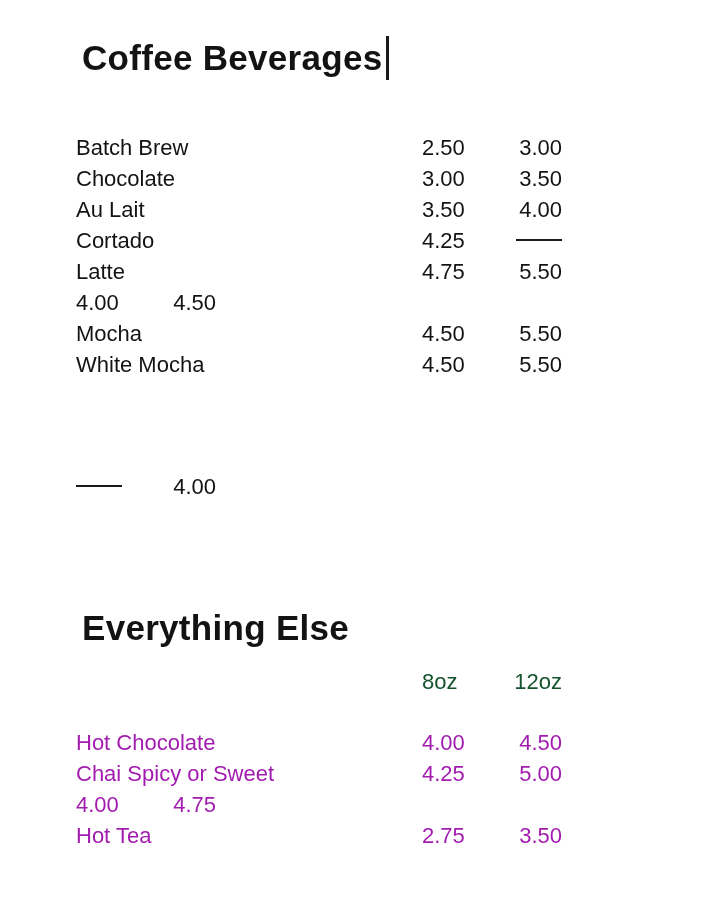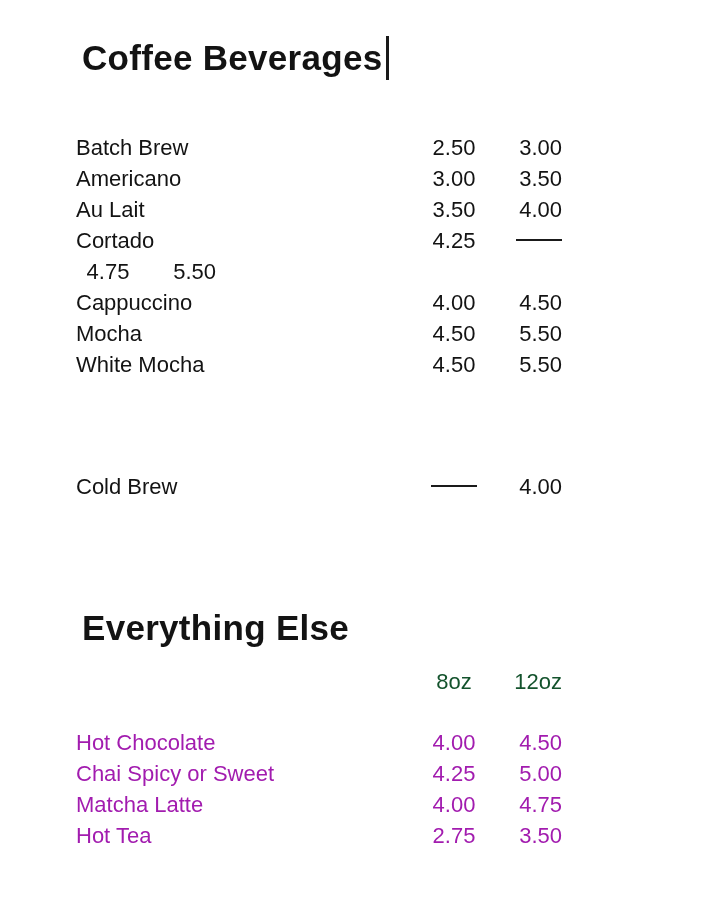--- a/index.html
+++ b/index.html
@@ -47,21 +47,21 @@
   .block-sizes    { top: 666px; }
   .block-else     { top: 727px; }
   .row {
     display: flex;
     align-items: baseline;
     line-height: 31px;
     font-size: 22px;
     white-space: nowrap;
   }
   .row .name { flex: 1; text-align: left; }
-  .row .p1   { width: 64px; text-align: center; }
+  .row .p1   { width: 64px; text-align: left; }
   .row .p2   { width: 76px; text-align: right; }
   .dark-text .row { color: #131313; }
   .gray-text .row { color: #a21caf; }
   .size-header-row { font-size: 22px; color: #14532d; }
   .dash {
     display: inline-block;
     width: 46px;
     height: 2.5px;
     background: #1a1a1a;
     vertical-align: middle;
@@ -78,58 +78,57 @@
       <span class="caret"></span>
   </div>
 
   <div class="menu-block block-coffee dark-text">
     <div class="row">
       <span class="name">Batch Brew</span>
       <span class="p1">2.50</span>
       <span class="p2">3.00</span>
     </div>
     <div class="row">
-      <span class="name">Americano</span>
+      <span class="name">Chocolate</span>
       <span class="p1">3.00</span>
       <span class="p2">3.50</span>
     </div>
     <div class="row">
       <span class="name">Au Lait</span>
       <span class="p1">3.50</span>
       <span class="p2">4.00</span>
     </div>
     <div class="row">
       <span class="name">Cortado</span>
       <span class="p1">4.25</span>
       <span class="p2"><span class="dash"></span></span>
     </div>
     <div class="row">
+      <span class="name">Latte</span>
       <span class="p1">4.75</span>
       <span class="p2">5.50</span>
     </div>
     <div class="row">
-      <span class="name">Cappuccino</span>
       <span class="p1">4.00</span>
       <span class="p2">4.50</span>
     </div>
     <div class="row">
       <span class="name">Mocha</span>
       <span class="p1">4.50</span>
       <span class="p2">5.50</span>
     </div>
     <div class="row">
       <span class="name">White Mocha</span>
       <span class="p1">4.50</span>
       <span class="p2">5.50</span>
     </div>
   </div>
 
   <div class="menu-block block-coldbrew dark-text">
     <div class="row">
-      <span class="name">Cold Brew</span>
       <span class="p1"><span class="dash"></span></span>
       <span class="p2">4.00</span>
     </div>
   </div>
 
   <div class="heading heading-2">
     <span>Everything Else</span>
   </div>
 
   <div class="menu-block block-sizes">
@@ -145,21 +144,20 @@
       <span class="name">Hot Chocolate</span>
       <span class="p1">4.00</span>
       <span class="p2">4.50</span>
     </div>
     <div class="row">
       <span class="name">Chai Spicy or Sweet</span>
       <span class="p1">4.25</span>
       <span class="p2">5.00</span>
     </div>
     <div class="row">
-      <span class="name">Matcha Latte</span>
       <span class="p1">4.00</span>
       <span class="p2">4.75</span>
     </div>
     <div class="row">
       <span class="name">Hot Tea</span>
       <span class="p1">2.75</span>
       <span class="p2">3.50</span>
     </div>
   </div>
 

